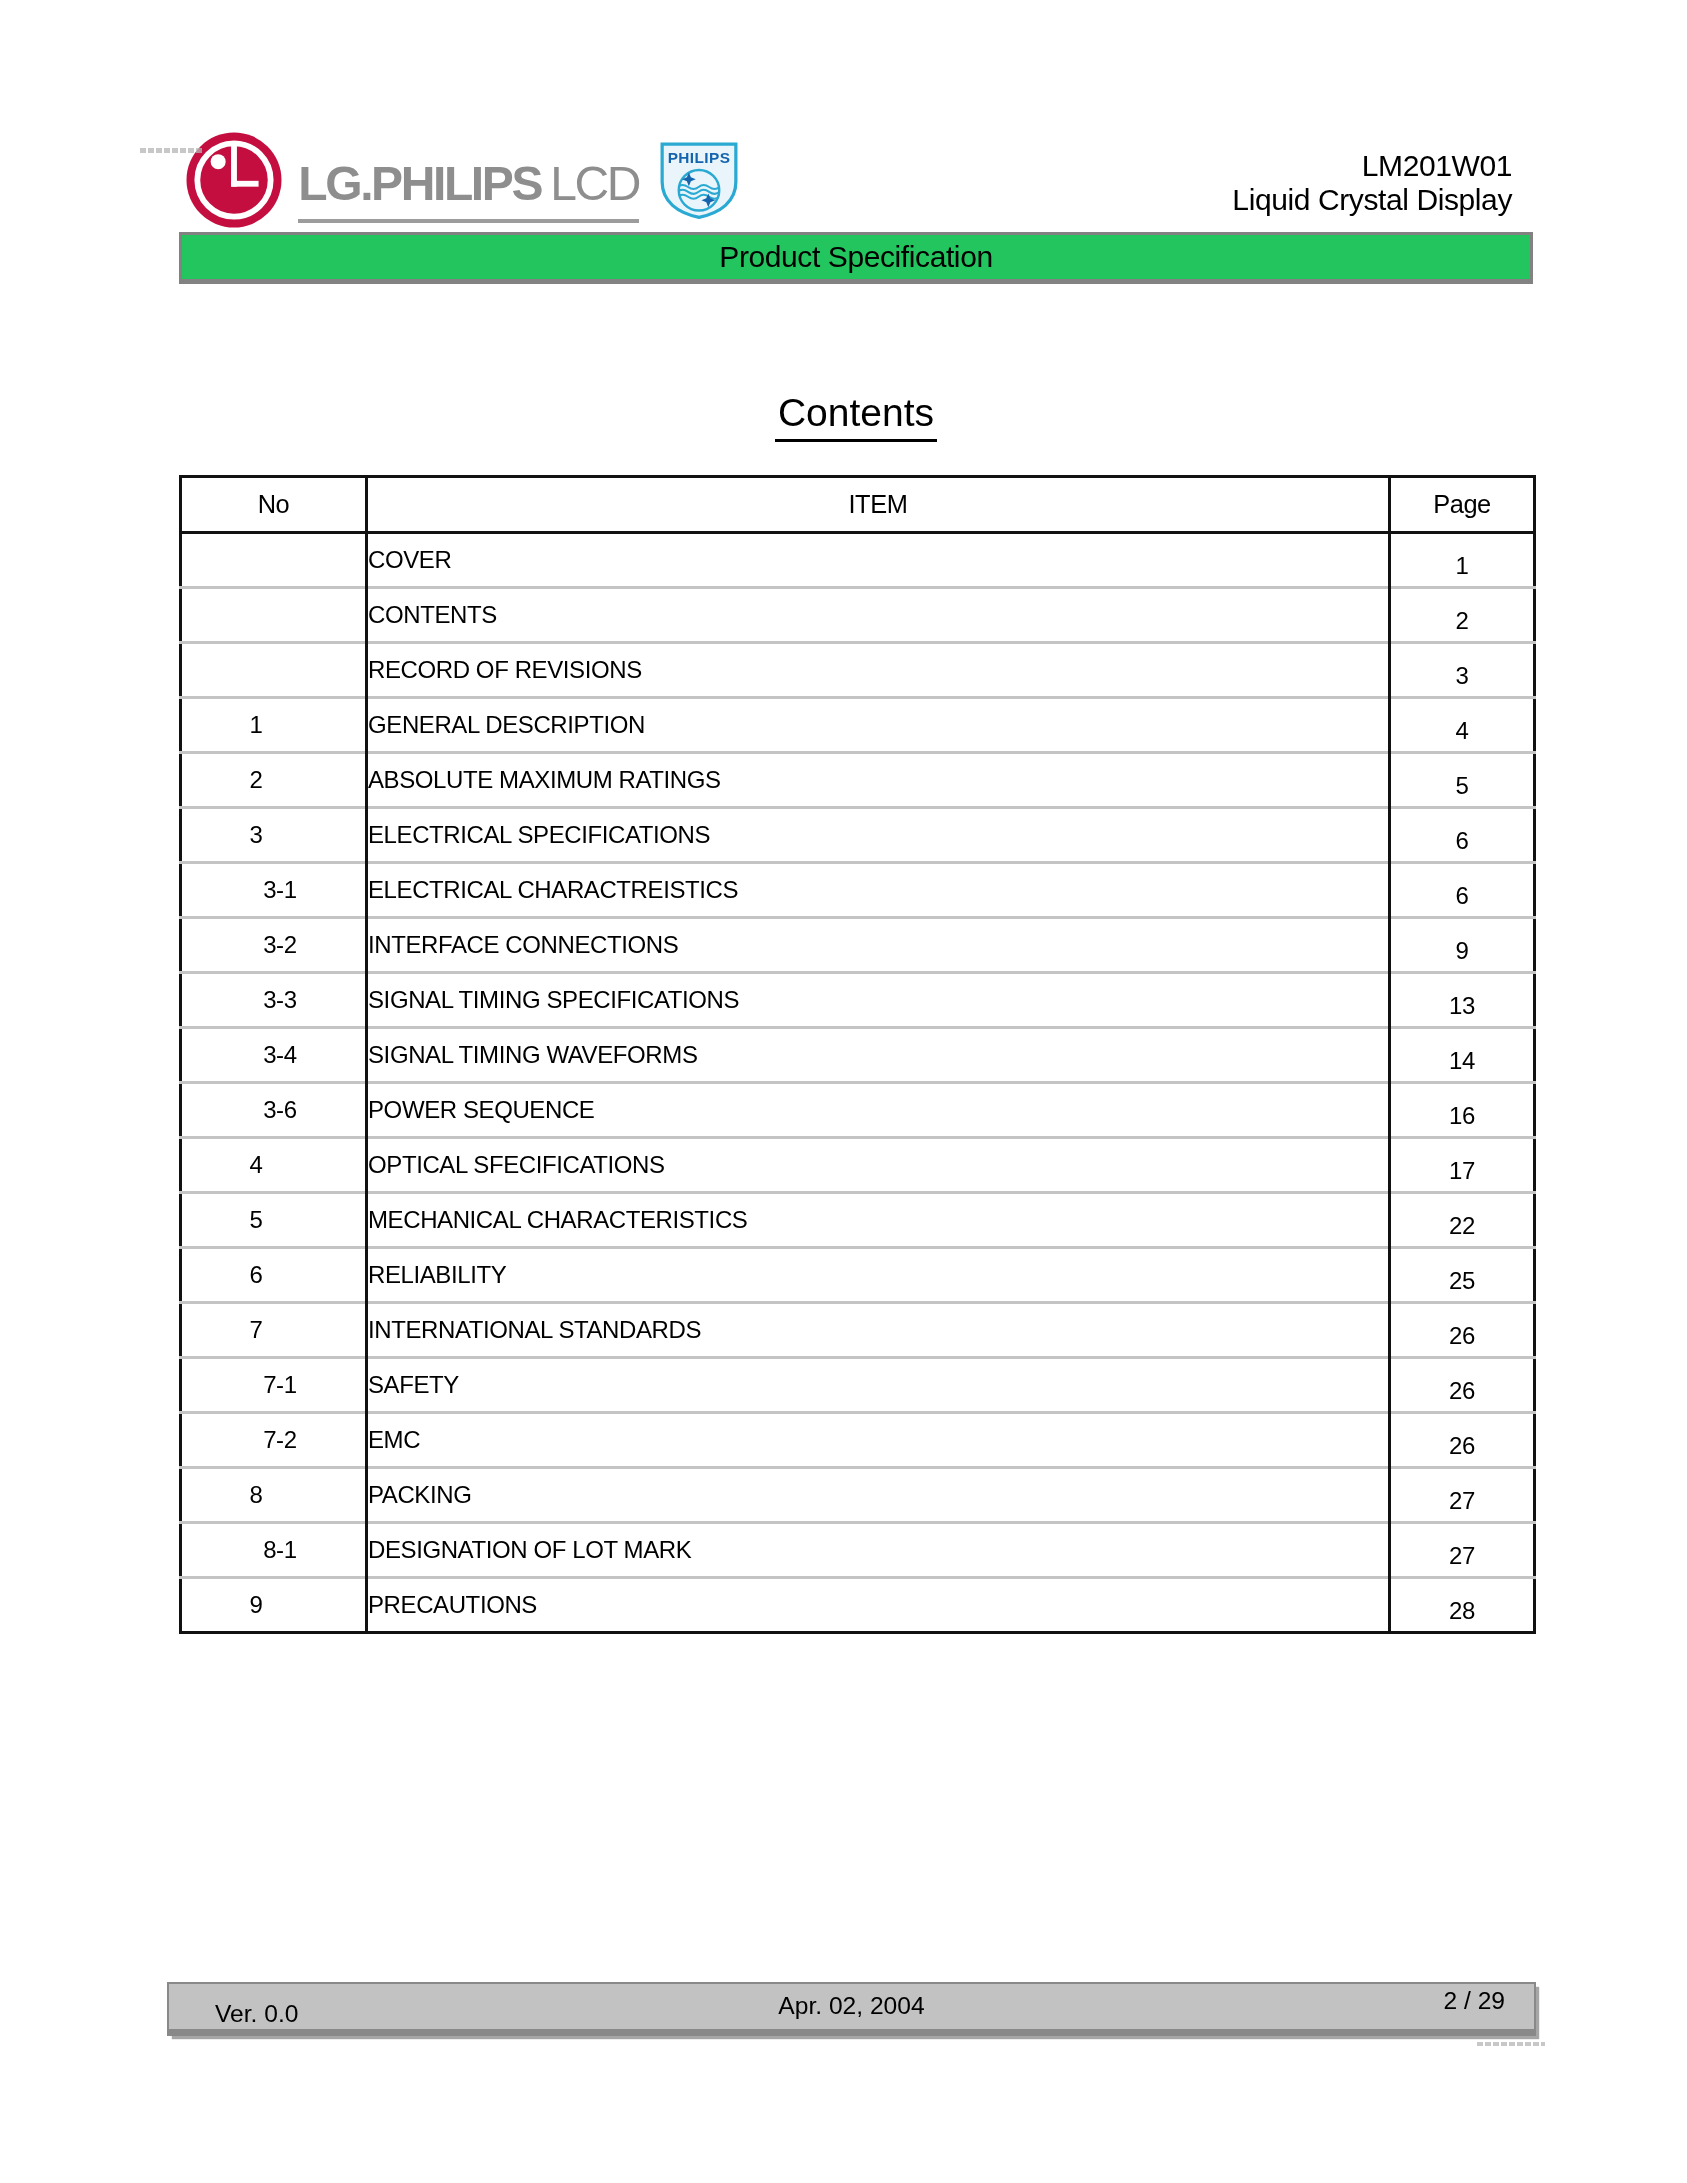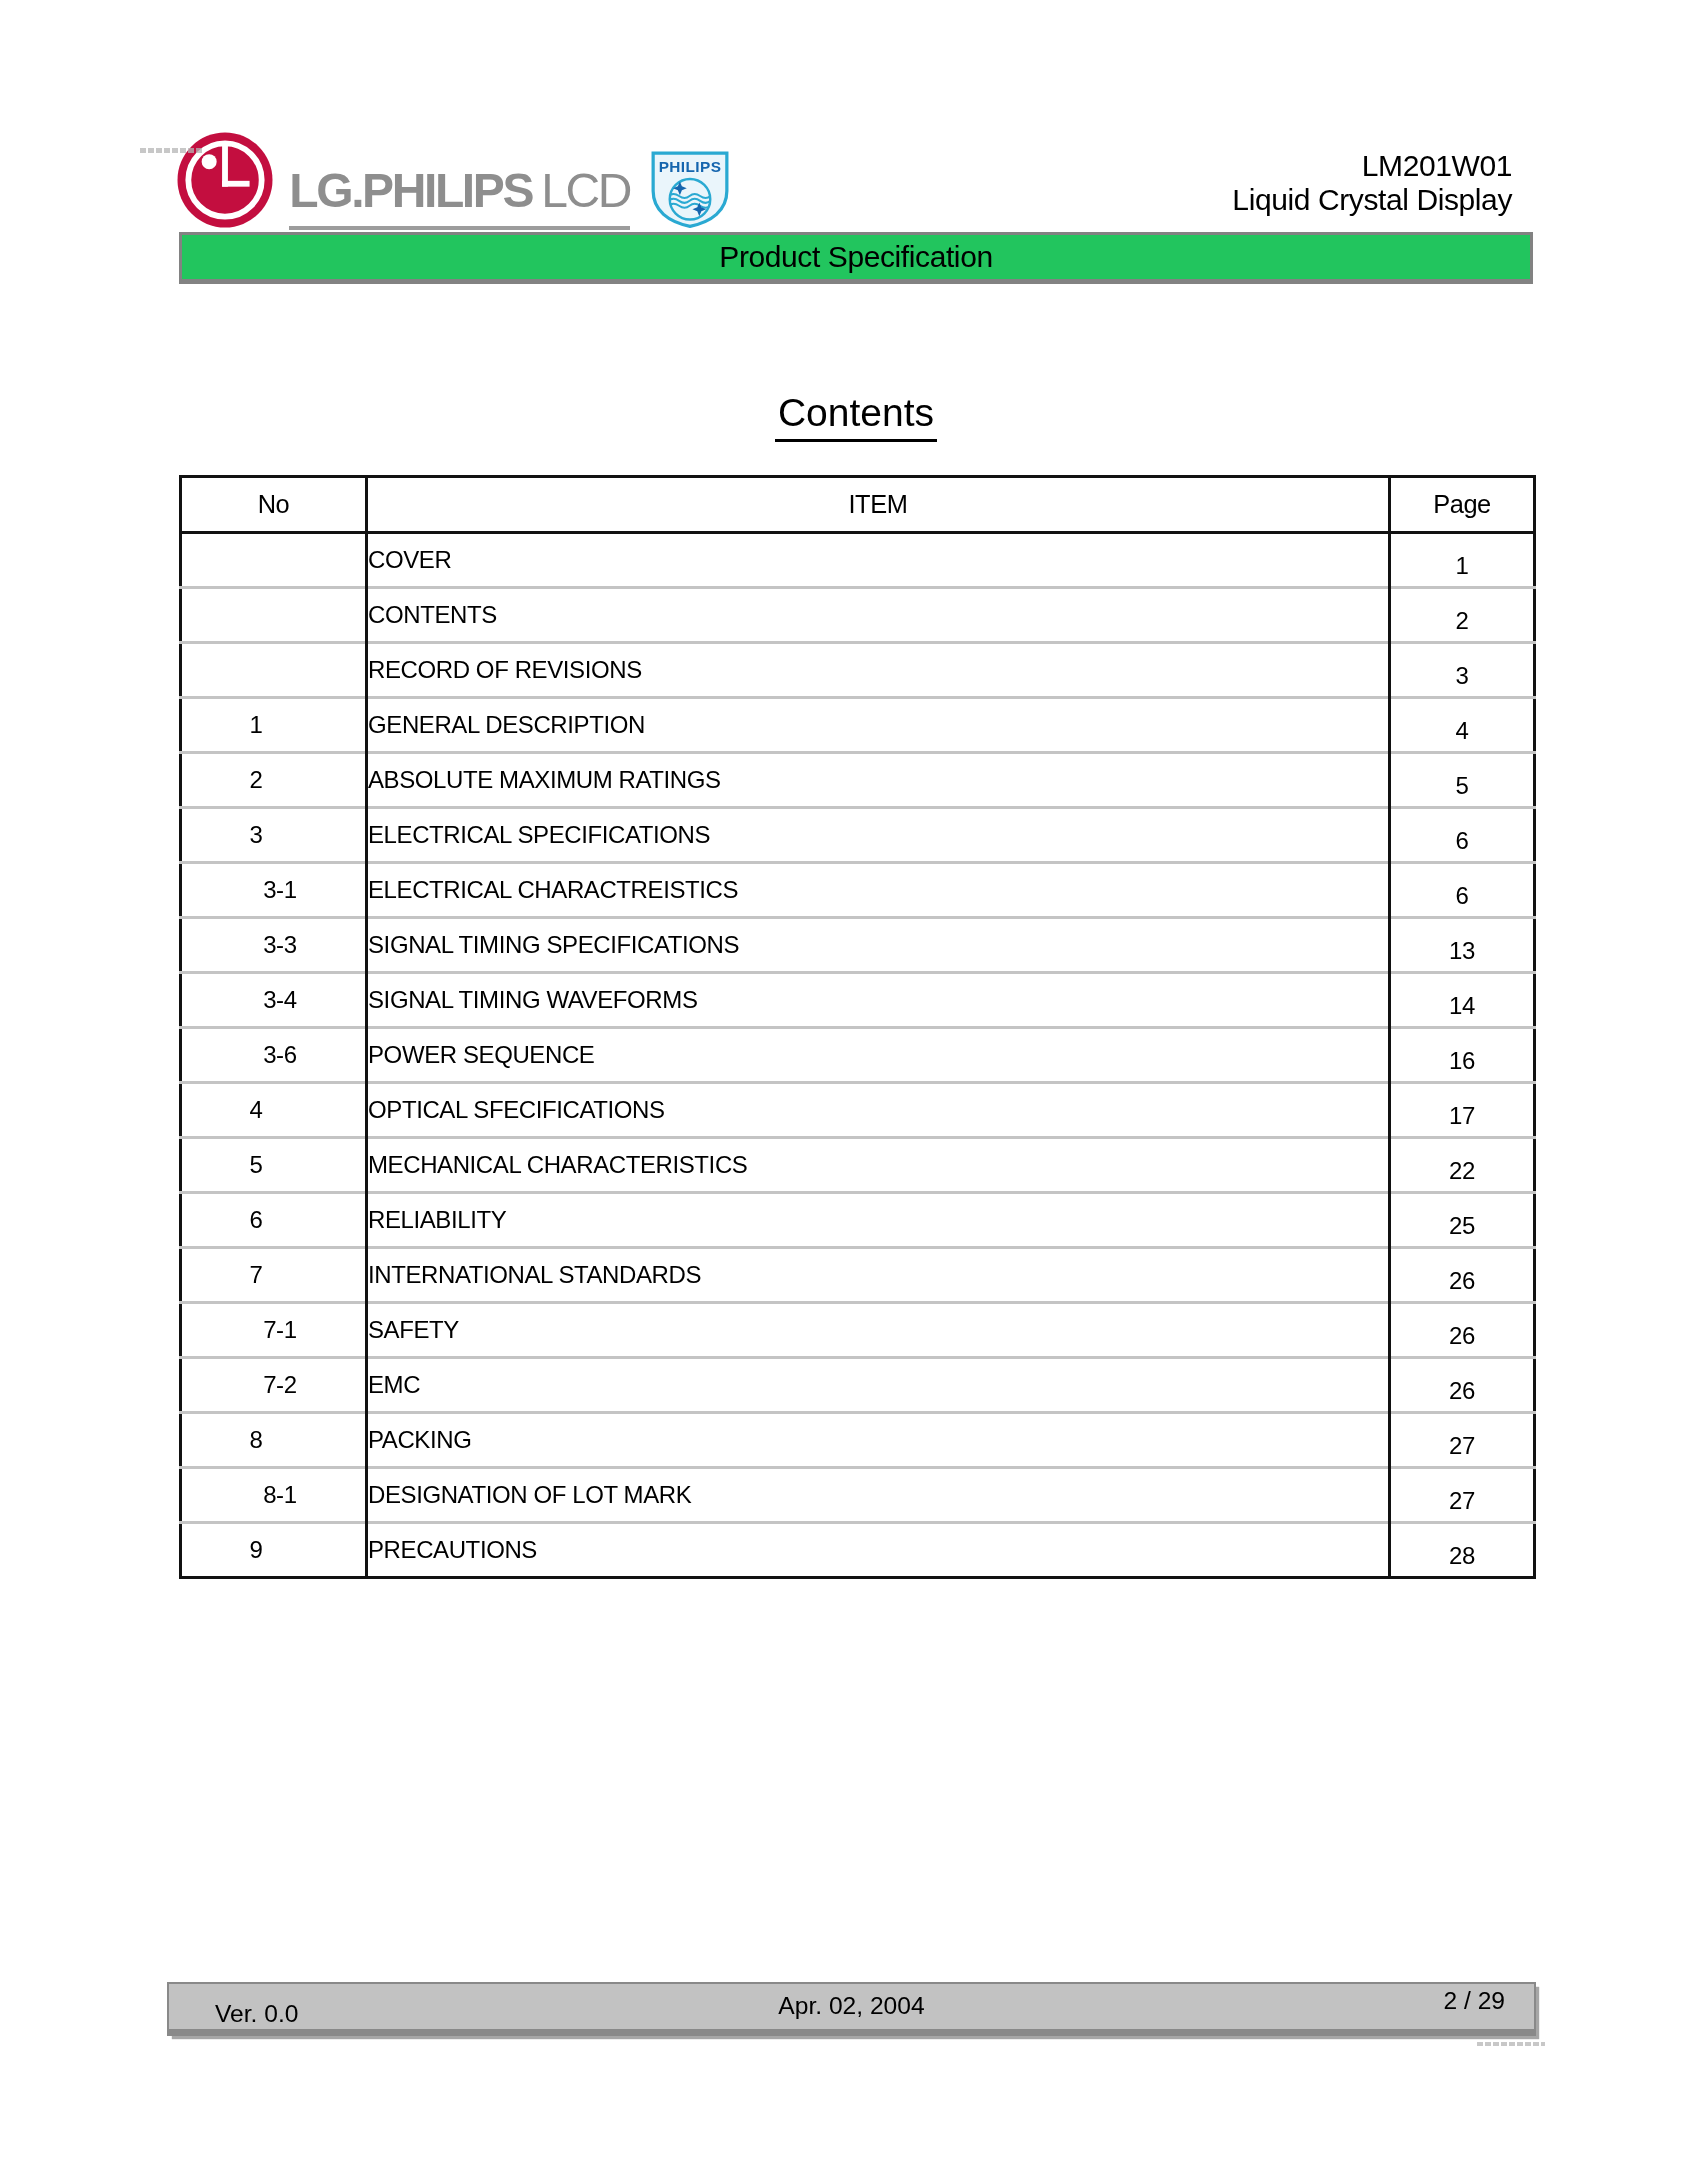--- a/index.html
+++ b/index.html
@@ -7,21 +7,21 @@
   .page {
     position:relative;
     width:1687px; height:2183px;
     background:#ffffff;
     font-family:"Liberation Sans", sans-serif;
     color:#000;
     overflow:hidden;
   }
 
   
-  .logo-wrap { position:absolute; left:175px; top:130px; display:flex; align-items:flex-end; }
+  .logo-wrap { position:absolute; left:184px; top:130px; display:flex; align-items:center; }
   .lg-emblem { width:100px; height:100px; flex:0 0 auto; }
   .brand {
     margin:22px 0 0 14.3px;
     display:inline-block;
     border-bottom:4.8px solid #9c9c9c;
     padding-bottom:11px;
     white-space:nowrap;
     color:#8e8e8e;
     letter-spacing:-2.4px;
     line-height:1;
@@ -203,20 +203,25 @@
       <td class="item-cell"><span>ELECTRICAL SPECIFICATIONS</span></td>
       <td class="page-cell"><span>6</span></td>
     </tr>
 
     <tr class="toc-row">
       <td class="no-cell sub"><span>3-1</span></td>
       <td class="item-cell"><span>ELECTRICAL CHARACTREISTICS</span></td>
       <td class="page-cell"><span>6</span></td>
     </tr>
 
+    <tr class="toc-row">
+      <td class="no-cell sub"><span>3-2</span></td>
+      <td class="item-cell"><span>INTERFACE CONNECTIONS</span></td>
+      <td class="page-cell"><span>9</span></td>
+    </tr>
 
     <tr class="toc-row">
       <td class="no-cell sub"><span>3-3</span></td>
       <td class="item-cell"><span>SIGNAL TIMING SPECIFICATIONS</span></td>
       <td class="page-cell"><span>13</span></td>
     </tr>
 
     <tr class="toc-row">
       <td class="no-cell sub"><span>3-4</span></td>
       <td class="item-cell"><span>SIGNAL TIMING WAVEFORMS</span></td>

